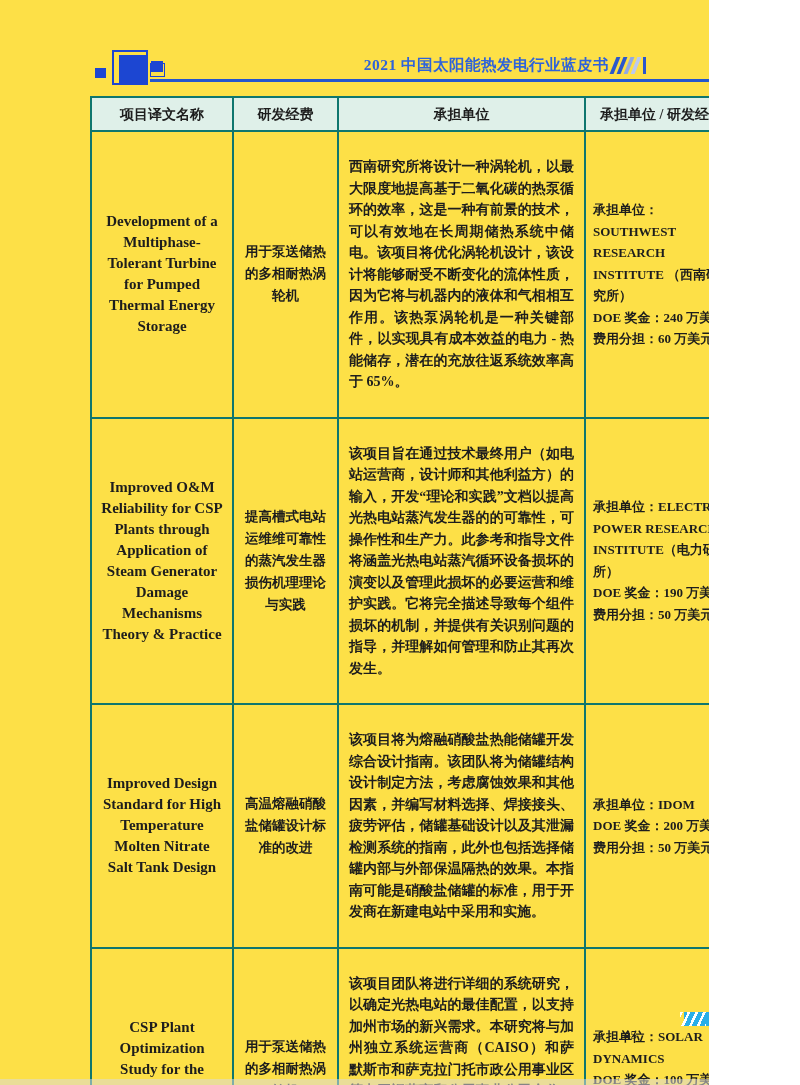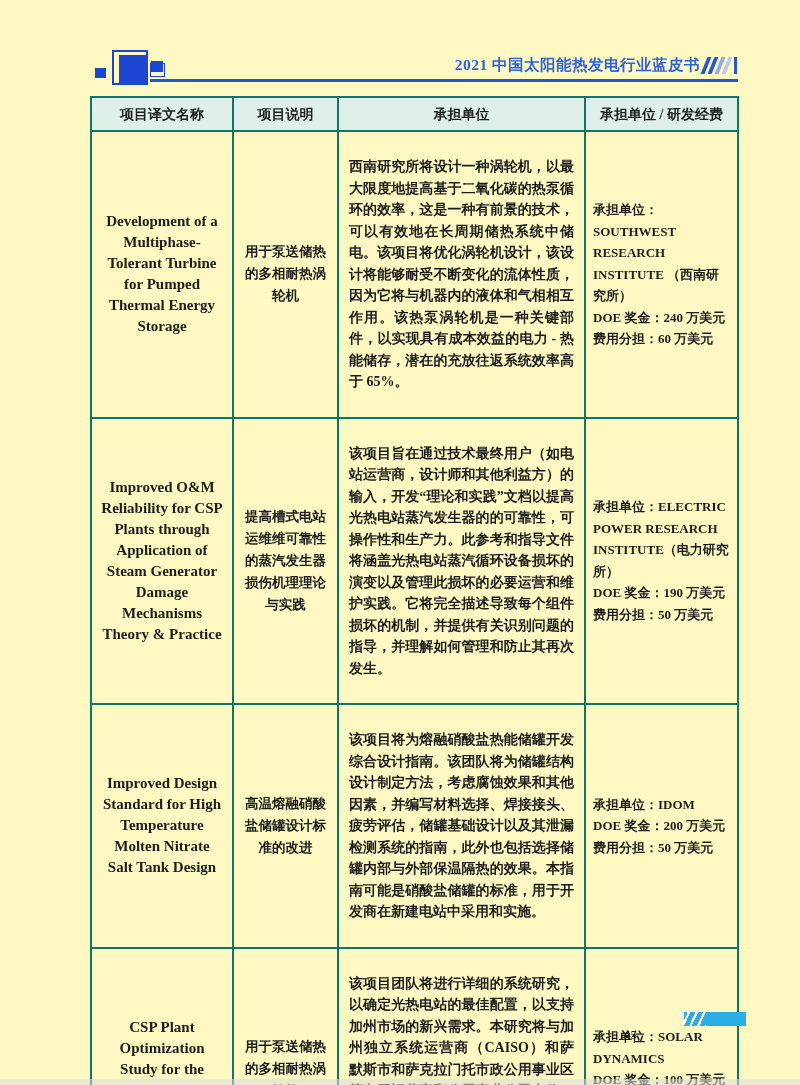--- a/index.html
+++ b/index.html
@@ -1,19 +1,19 @@
 <!DOCTYPE html>
 <html><head>
 <meta charset="utf-8">
 <style>
   html,body{margin:0;padding:0;background:#ffffff;}
   .page{
     position:relative;
-    width:800px;height:1085px;
-    background:#fef9c3;
+    width:709px;height:1085px;
+    background:#fde047;
     font-family:"Liberation Serif","DejaVu Serif",serif;
     color:#1d1d1d;
     overflow:hidden;
   }
 
   
   .logo{position:absolute;left:88px;top:44px;width:90px;height:42px;}
   .logo .sq{position:absolute;}
   .sq-outline{left:24px;top:6px;width:32px;height:31px;border:2px solid #1c46d2;background:transparent;}
   .sq-big{left:31px;top:11px;width:27px;height:28px;background:#1c46d2;}
@@ -118,21 +118,21 @@
   <table class="doc-table">
     <colgroup>
       <col class="col-en">
         <col class="col-cn">
         <col class="col-desc">
         <col class="col-fund">
     </colgroup>
     <thead>
       <tr>
         <th>项目译文名称</th>
-        <th>项目说明</th>
+        <th>研发经费</th>
         <th>承担单位</th>
         <th>承担单位 / 研发经费</th>
       </tr>
     </thead>
     <tbody>
       <tr class="row-1">
         <td class="cell-en">Development of a Multiphase-Tolerant Turbine for Pumped Thermal Energy Storage</td>
         <td class="cell-cn">用于泵送储热的多相耐热涡轮机</td>
         <td class="cell-desc">西南研究所将设计一种涡轮机，以最大限度地提高基于二氧化碳的热泵循环的效率，这是一种有前景的技术，可以有效地在长周期储热系统中储电。该项目将优化涡轮机设计，该设计将能够耐受不断变化的流体性质，因为它将与机器内的液体和气相相互作用。该热泵涡轮机是一种关键部件，以实现具有成本效益的电力 - 热能储存，潜在的充放往返系统效率高于 65%。</td>
         <td class="cell-fund">承担单位：

